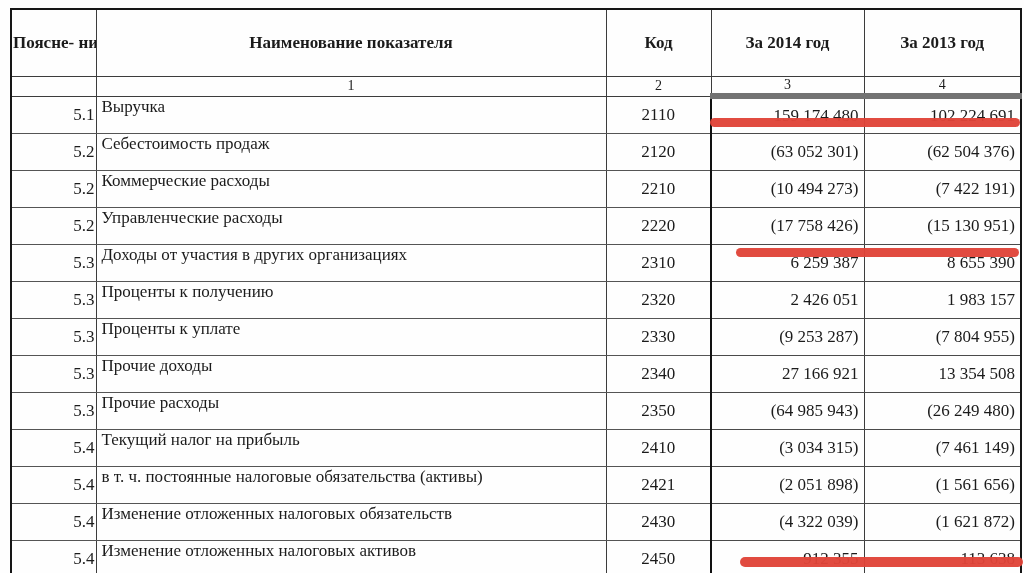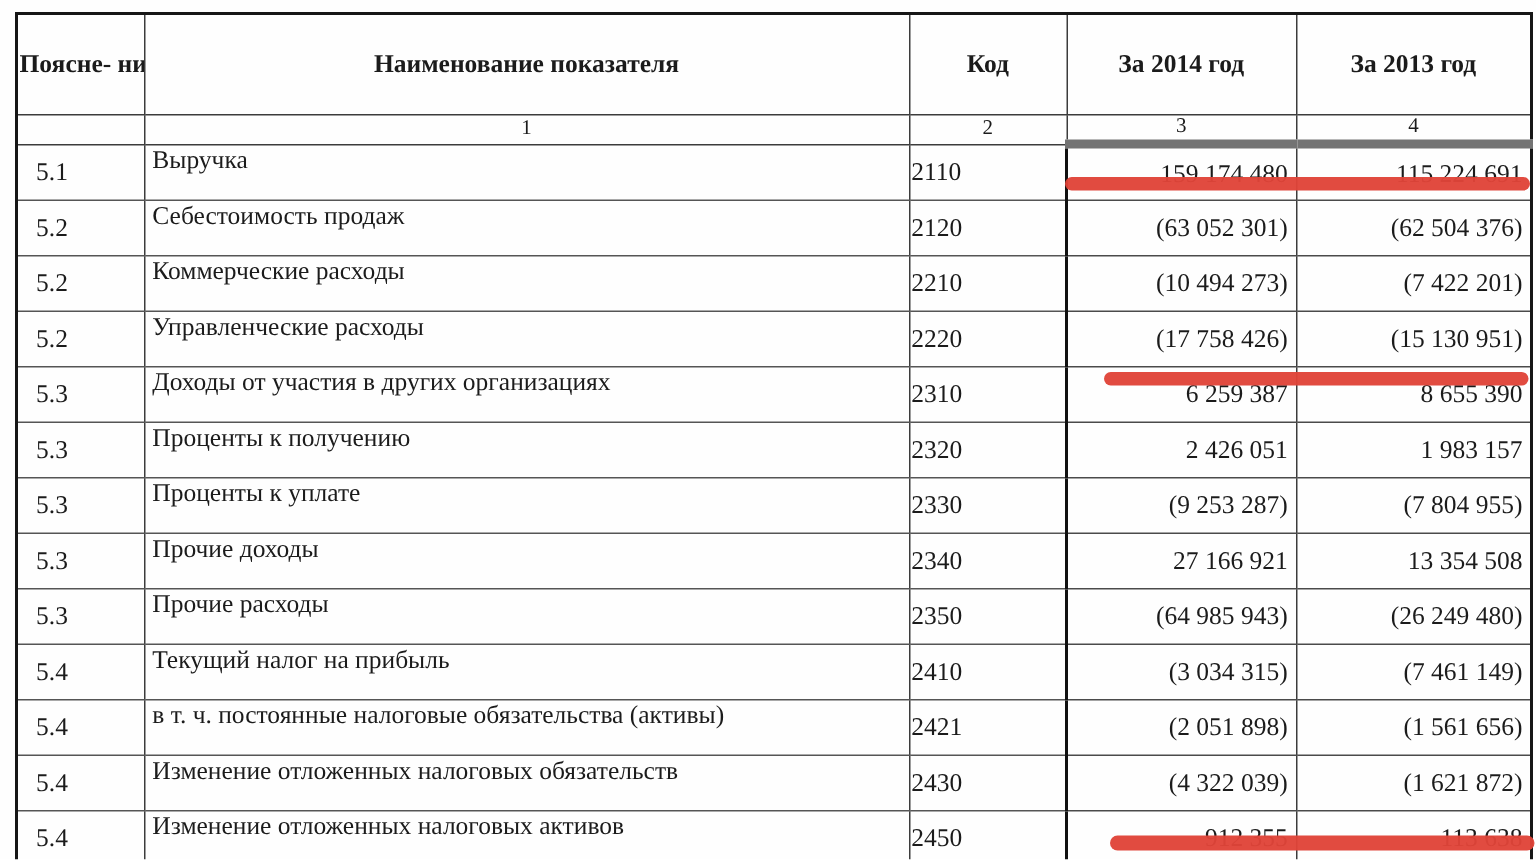--- a/index.html
+++ b/index.html
@@ -45,23 +45,23 @@
   tr.subheader-row { height: 20px; }
   tr.subheader-row td {
     font-size: 14px;
     font-weight: normal;
     text-align: center;
     line-height: 1;
   }
   
   tr.data-row { height: 25.8px; }
   tr.data-row td { font-size: 17px; }
-  td.expl { text-align: left; padding-left: 12px; }
+  td.expl { text-align: right; padding-left: 12px; }
   td.name { text-align: left; padding: 0 4px 16px 5px; margin-top: 26px; }
-  td.code { text-align: left; }
+  td.code { text-align: center; }
   td.val  { text-align: right; padding-right: 5px; }
   tr.bold-row td { font-weight: bold; }
   
   tr.data-row td.box-left { border-left: 2px solid #111; }
   tr.first-data-row td.val { border-top: 6px solid #737373; }
   tr.data-row td.val { border-bottom-color: #4a4a4a; }
   
   tr.data-row td { border-top-color: #555; border-bottom-color: #555; }
   
   .red-underline {
@@ -103,35 +103,35 @@
         <td>3</td>
         <td>4</td>
       </tr>
     </thead>
     <tbody>
         <tr class="data-row first-data-row">
       <td class="expl">5.1</td>
       <td class="name">Выручка</td>
       <td class="code">2110</td>
       <td class="val box-left">159 174 480</td>
-      <td class="val">115 224 691</td>
+      <td class="val">102 224 691</td>
     </tr>
         <tr class="data-row">
       <td class="expl">5.2</td>
       <td class="name">Себестоимость продаж</td>
       <td class="code">2120</td>
       <td class="val box-left">(63 052 301)</td>
       <td class="val">(62 504 376)</td>
     </tr>
         <tr class="data-row">
       <td class="expl">5.2</td>
       <td class="name">Коммерческие расходы</td>
       <td class="code">2210</td>
       <td class="val box-left">(10 494 273)</td>
-      <td class="val">(7 422 201)</td>
+      <td class="val">(7 422 191)</td>
     </tr>
         <tr class="data-row">
       <td class="expl">5.2</td>
       <td class="name">Управленческие расходы</td>
       <td class="code">2220</td>
       <td class="val box-left">(17 758 426)</td>
       <td class="val">(15 130 951)</td>
     </tr>
         <tr class="data-row">
       <td class="expl">5.3</td>

